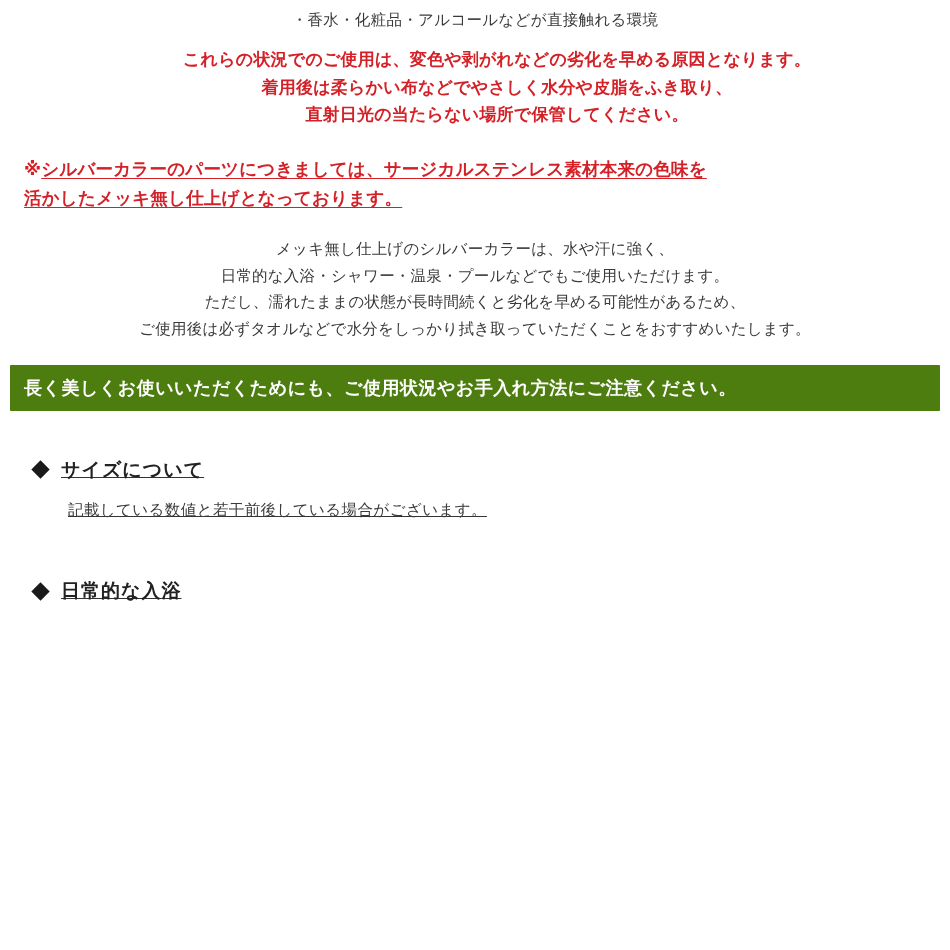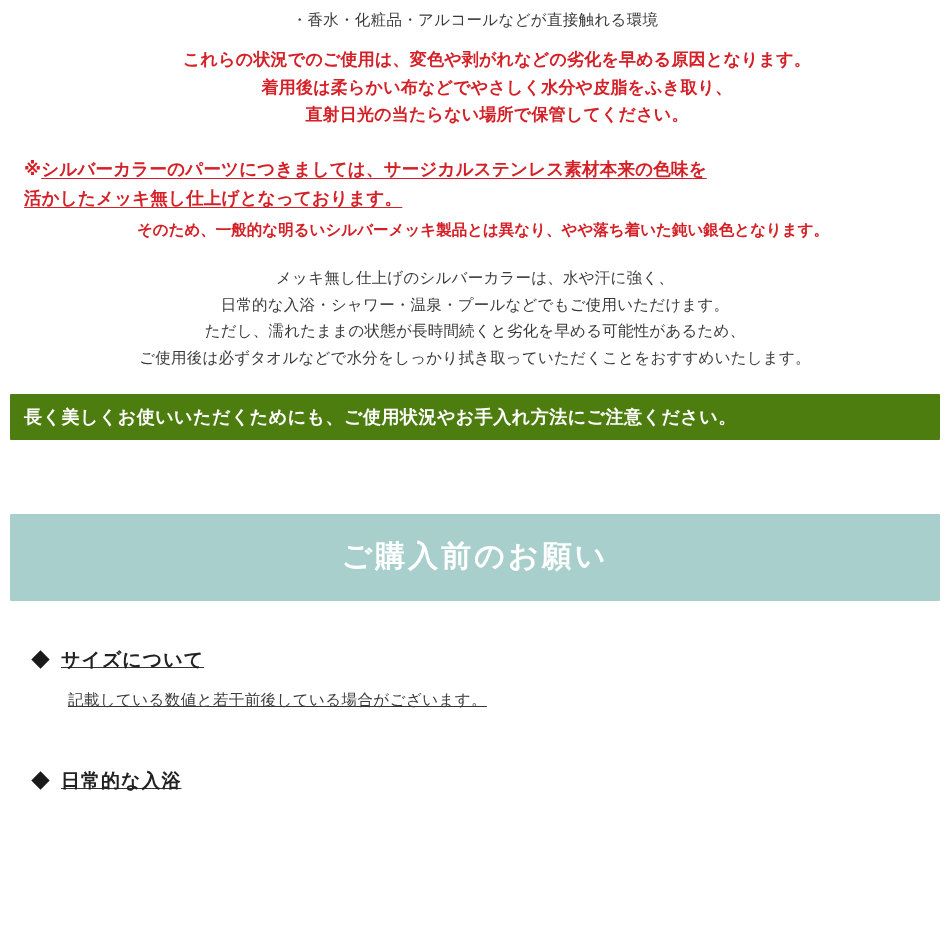--- a/index.html
+++ b/index.html
@@ -159,33 +159,31 @@
     <div class="red-block">
       <div class="line-red">これらの状況でのご使用は、変色や剥がれなどの劣化を早める原因となります。</div>
       <div class="line-red">着用後は柔らかい布などでやさしく水分や皮脂をふき取り、</div>
       <div class="line-red">直射日光の当たらない場所で保管してください。</div>
     </div>
   </div>
 
   <div class="note-block">
     <div class="note-line left underline"><span>※</span><span class="u">シルバーカラーのパーツにつきましては、サージカルステンレス素材本来の色味を</span></div>
     <div class="note-line left underline"><span class="u">活かしたメッキ無し仕上げとなっております。</span></div>
-    <div class="note-sub">そのため、一般的な明るいシルバーメッキ製品とは異なり、やや落ち着いた鈍い銀色となります。</div>
   </div>
 
   <div class="gray-block">
     <div class="gray-line">メッキ無し仕上げのシルバーカラーは、水や汗に強く、</div>
     <div class="gray-line">日常的な入浴・シャワー・温泉・プールなどでもご使用いただけます。</div>
     <div class="gray-line">ただし、濡れたままの状態が長時間続くと劣化を早める可能性があるため、</div>
     <div class="gray-line">ご使用後は必ずタオルなどで水分をしっかり拭き取っていただくことをおすすめいたします。</div>
   </div>
 
   <div class="highlight-bar">長く美しくお使いいただくためにも、ご使用状況やお手入れ方法にご注意ください。</div>
 
-  <div class="section-header">ご購入前のお願い</div>
 
   <div class="items">
 
     <div class="item">
       <div class="item-title">
         <span class="diamond"></span>
         <span>サイズについて</span>
       </div>
       <div class="item-body">
         <div class="item-line">記載している数値と若干前後している場合がございます。</div>

